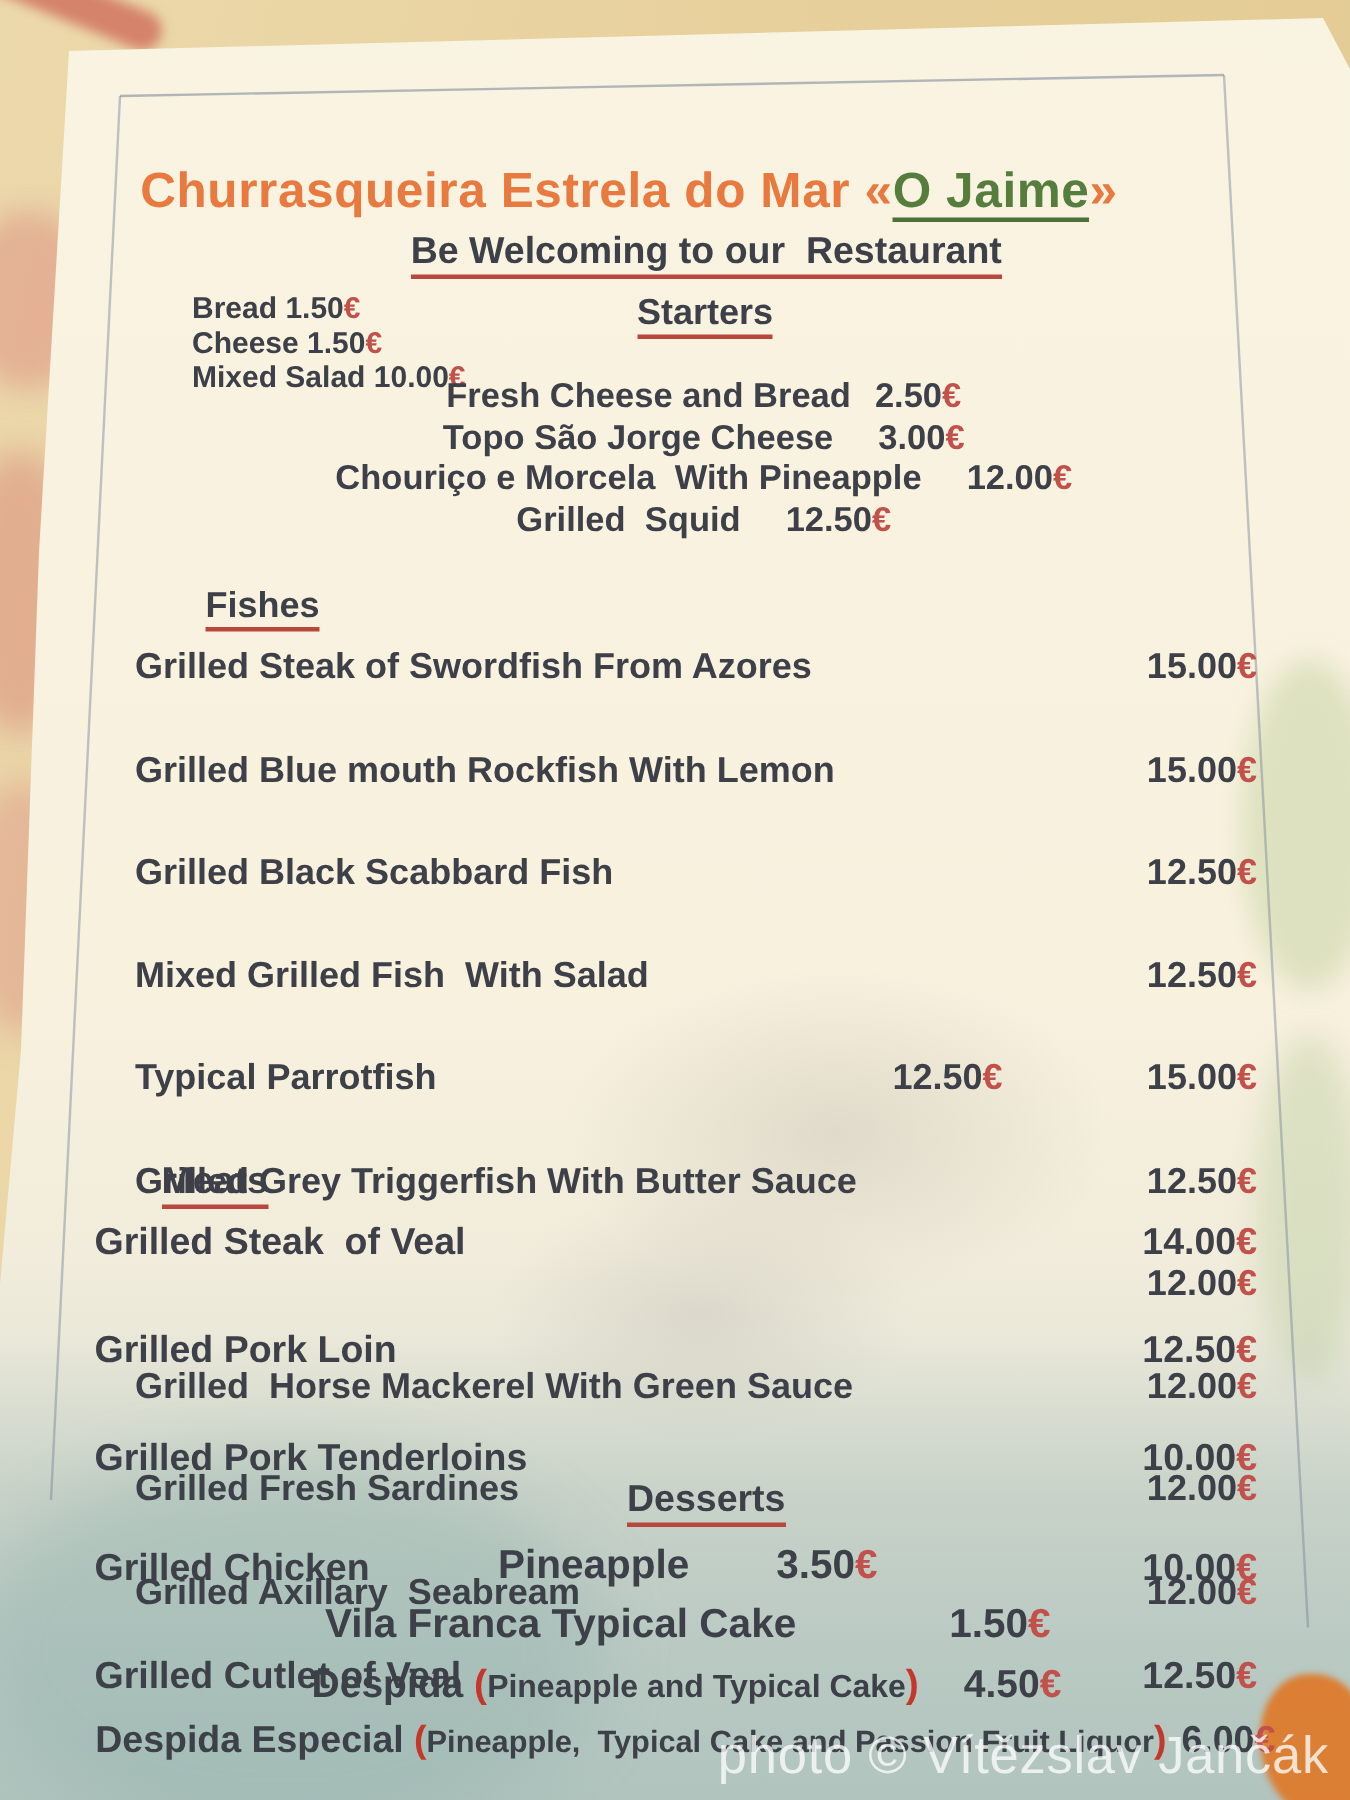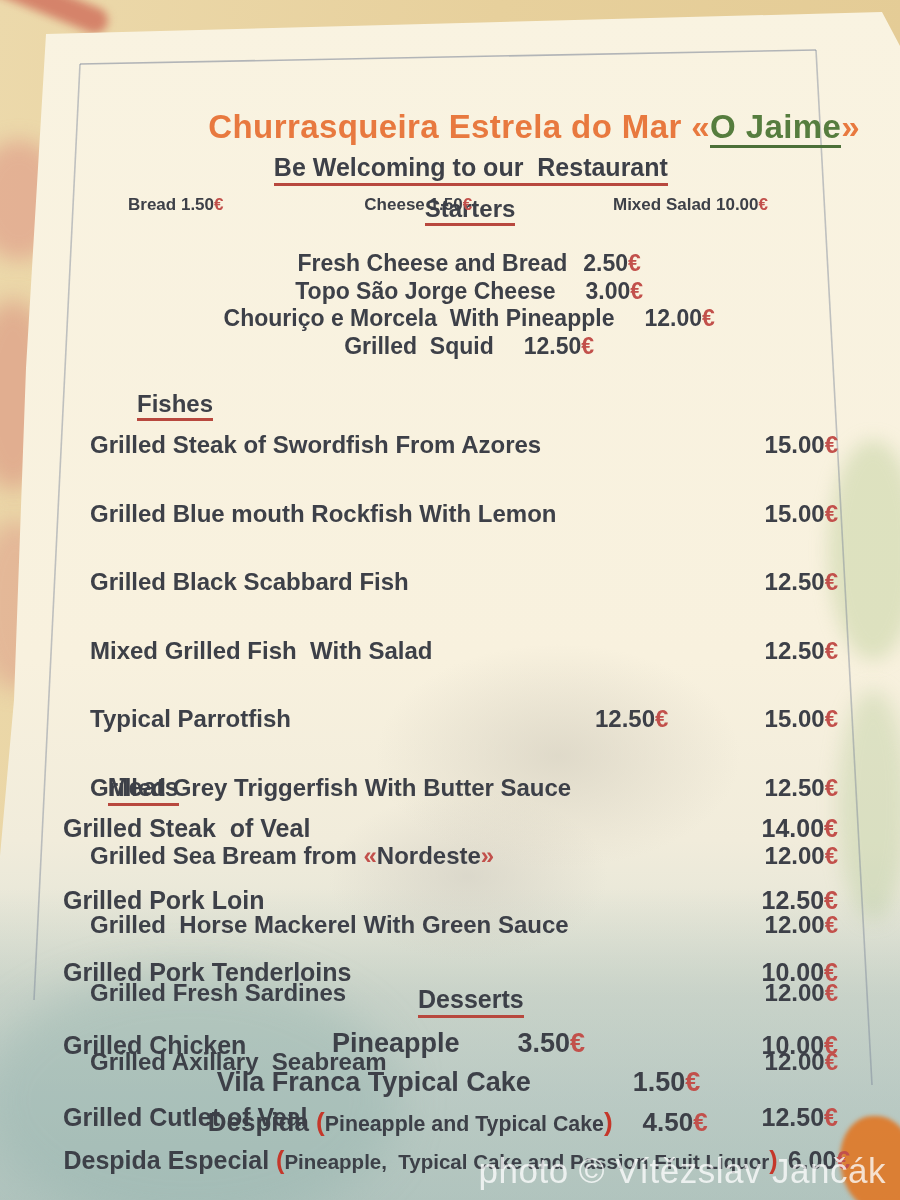--- a/index.html
+++ b/index.html
@@ -30,25 +30,25 @@
   #green-stroke-2{right:-8px;top:690px;width:70px;height:230px;background:rgba(150,185,120,.26);border-radius:50%;filter:blur(10px);}
   #teal-wash{left:-20px;bottom:-30px;width:420px;height:260px;background:rgba(140,175,168,.35);border-radius:50%;filter:blur(22px);}
   #orange-blob{right:-14px;bottom:-12px;width:74px;height:96px;background:rgba(222,120,40,.92);border-radius:46% 54% 40% 60%;filter:blur(2px);}
   #frame-svg{position:absolute;left:0;top:0;}
   
   #content{position:absolute;inset:0;color:#3d4048;font-weight:bold;white-space:pre-wrap;}
   .abs{position:absolute;}
   .ctr{left:90px;right:90px;text-align:center;}
   .eur{color:#c2504b;}
   .u-red{border-bottom:3px solid #b8483e;padding-bottom:1px;display:inline-block;line-height:1.1;}
-  #title-line{top:70px;left:36px;right:40px;text-align:right;font-size:33px;letter-spacing:.4px;color:#e8793f;}
+  #title-line{top:70px;left:36px;right:40px;text-align:left;font-size:33px;letter-spacing:.4px;color:#e8793f;}
   #title-name{color:#567d3e;border-bottom:3px solid #4c7038;padding-bottom:0px;}
   #welcome-line{top:124px;font-size:25px;}
   #starters-heading{top:167px;font-size:24px;}
-  #starters-row1{top:195px;left:128px;width:640px;display:flex;justify-content:space-between;font-size:17px;}
+  #starters-row1{top:195px;left:128px;width:640px;display:flex;justify-content:space-between;font-size:20px;flex-direction:column;}
   .sline{font-size:23px;}
   #sline-0{top:223px;}
   #sline-1{top:251px;}
   #sline-2{top:278px;}
   #sline-3{top:306px;}
   .gap-xs{margin-left:10px;}
   .gap-s{margin-left:16px;}
   .gap-m{margin-left:30px;}
   .gap-l{margin-left:58px;}
   .gap-xl{margin-left:102px;}
@@ -133,21 +133,21 @@
       <span class="u-red">Fishes</span>
     </div>
 
     <div class="abs" id="fish-rows">
       <div class="mrow"><span class="nm">Grilled Steak of Swordfish From Azores</span><span class="fill"></span><span class="pr"><span>15.00</span><span class="eur">€</span></span></div>
       <div class="mrow"><span class="nm">Grilled Blue mouth Rockfish With Lemon</span><span class="fill"></span><span class="pr"><span>15.00</span><span class="eur">€</span></span></div>
       <div class="mrow"><span class="nm">Grilled Black Scabbard Fish</span><span class="fill"></span><span class="pr"><span>12.50</span><span class="eur">€</span></span></div>
       <div class="mrow"><span class="nm">Mixed Grilled Fish  With Salad</span><span class="fill"></span><span class="pr"><span>12.50</span><span class="eur">€</span></span></div>
       <div class="mrow"><span class="nm">Typical Parrotfish</span><span id="fish-mid-price"><span>12.50</span><span class="eur">€</span></span><span class="fill"></span><span class="pr"><span>15.00</span><span class="eur">€</span></span></div>
       <div class="mrow"><span class="nm">Grilled Grey Triggerfish With Butter Sauce</span><span class="fill"></span><span class="pr"><span>12.50</span><span class="eur">€</span></span></div>
-      <div class="mrow"><span class="nm"><span>Grilled Sea Bream from </span><span class="eur">«</span><span>Nordeste</span><span class="eur">»</span></span><span class="fill"></span><span class="pr"><span>12.00</span><span class="eur">€</span></span></div>
+      <div class="mrow"><span class="fill"></span><span class="pr"><span>12.00</span><span class="eur">€</span></span></div>
       <div class="mrow"><span class="nm">Grilled  Horse Mackerel With Green Sauce</span><span class="fill"></span><span class="pr"><span>12.00</span><span class="eur">€</span></span></div>
       <div class="mrow"><span class="nm">Grilled Fresh Sardines</span><span class="fill"></span><span class="pr"><span>12.00</span><span class="eur">€</span></span></div>
       <div class="mrow"><span class="nm">Grilled Axillary  Seabream</span><span class="fill"></span><span class="pr"><span>12.00</span><span class="eur">€</span></span></div>
     </div>
 
     <div class="abs" id="meats-heading">
       <span class="u-red">Meats</span>
     </div>
 
     <div class="abs" id="meat-rows">

